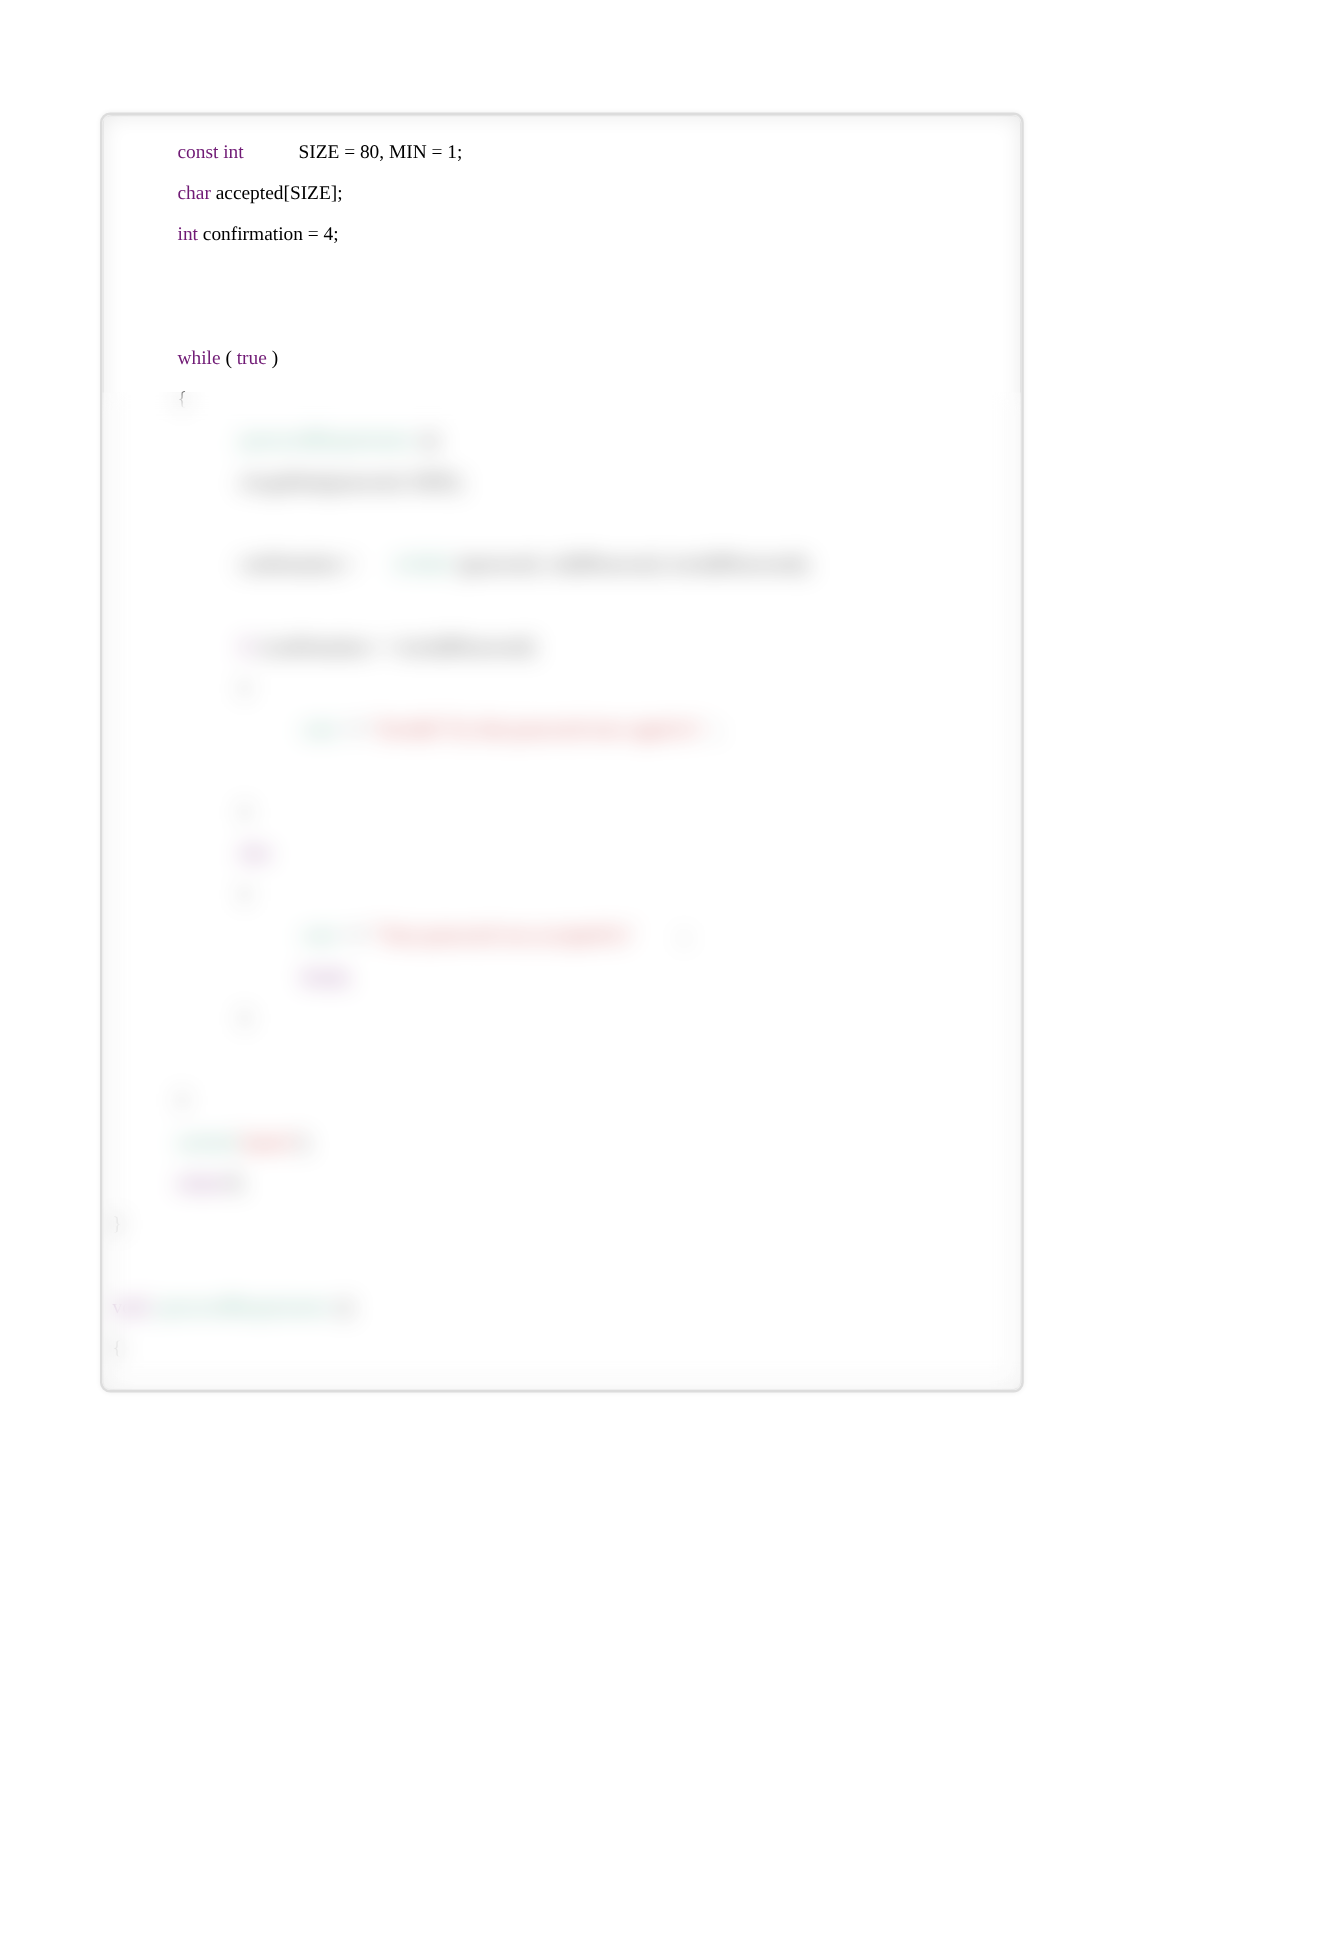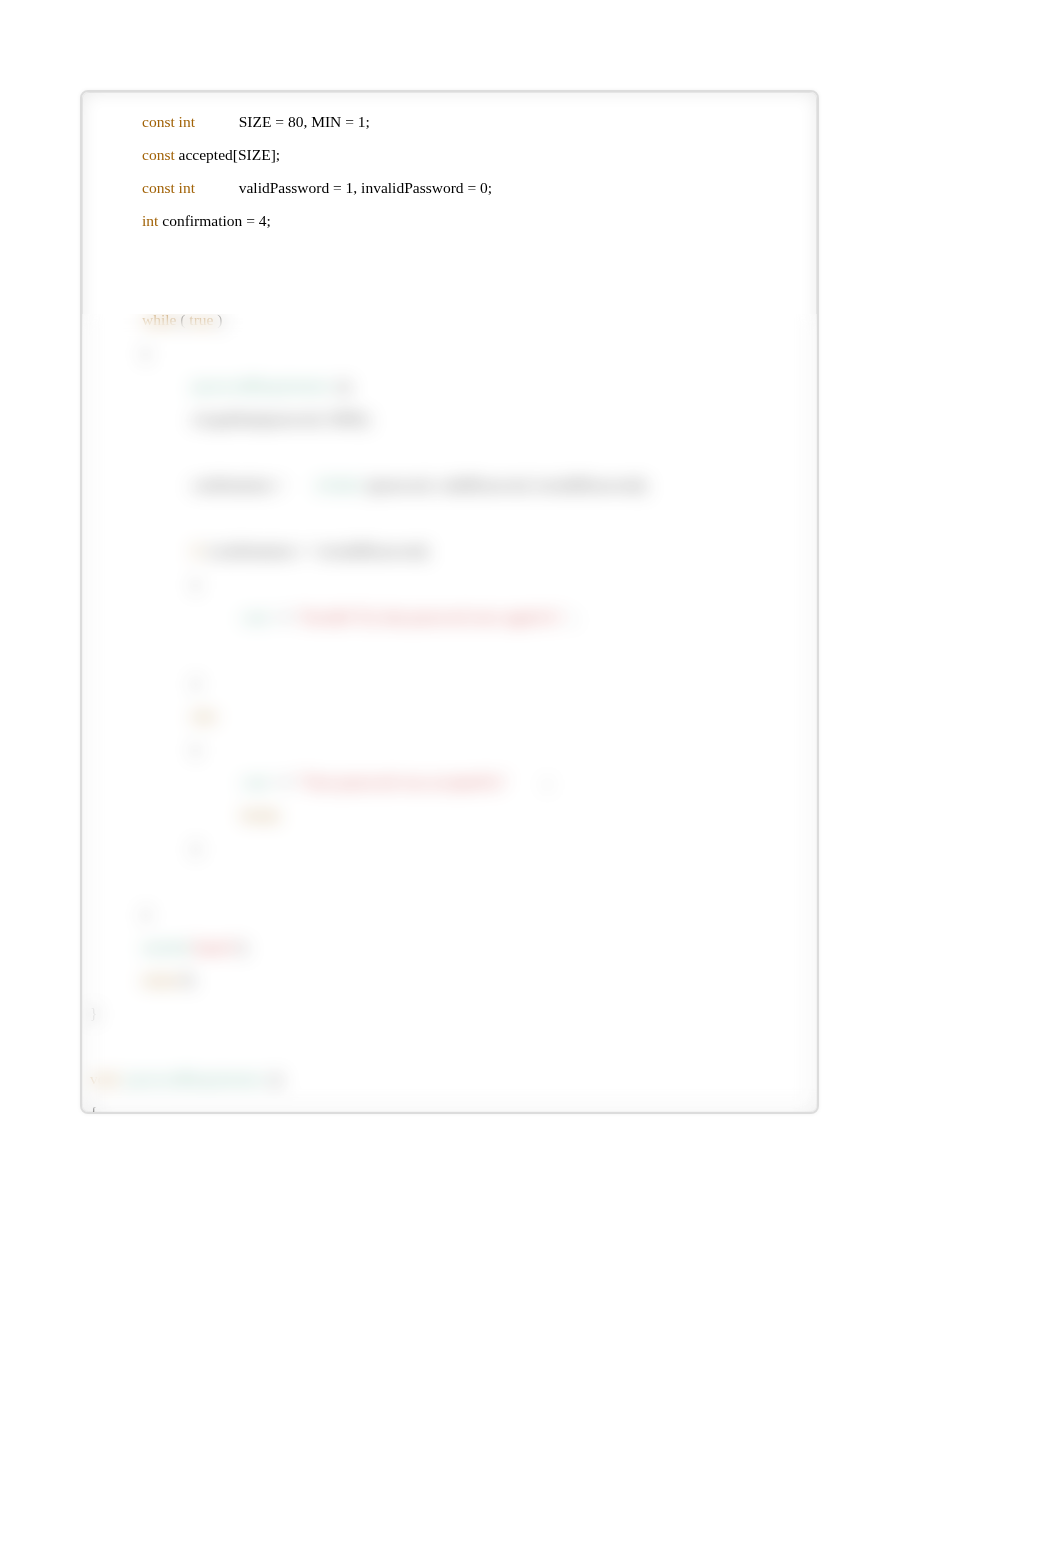--- a/index.html
+++ b/index.html
@@ -49,21 +49,21 @@
     .ln { display: block; height: 16.5px; }
 
     
     .i0 { padding-left: 8px; }   
     .i1 { padding-left: 60px; }  
     .i2 { padding-left: 110px; } 
     .i3 { padding-left: 160px; } 
 
     .ind-a { display: inline-block; }
 
-    .kw  { color: #a16207; }
+    .kw  { color: #701a75; }
     .fn  { color: #4aa082; }
     .str { color: #c01a1a; }
 
     
     .blur {
       position: absolute;
       left: 0;
       right: 0;
       bottom: 0;
       top: 222px;
@@ -75,22 +75,21 @@
       border-bottom-left-radius: 8px;
       border-bottom-right-radius: 8px;
     }
   </style>
 </head>
 <body>
 
 <div class="page-wrap">
 
   <pre class="code"><span class="ln i1"><span class="kw">const int</span><span class="ind-a" style="width:36px"></span><span>  SIZE = 80, MIN = 1;</span></span>
-<span class="ln i1"><span class="kw">const</span><span> accepted[SIZE];</span></span>
-<span class="ln i1"><span class="kw">const int</span><span class="ind-a" style="width:36px"></span><span>  validPassword = 1, invalidPassword = 0;</span></span>
+<span class="ln i1"><span class="kw">char</span><span> accepted[SIZE];</span></span>
 <span class="ln i1"><span class="kw">int</span><span> confirmation = 4;</span></span>
 <span class="ln"></span>
 <span class="ln"></span>
 <span class="ln i1"><span class="kw">while</span><span> ( </span><span class="kw">true</span><span> )</span></span>
 <span class="ln i1"><span>{</span></span>
 <span class="ln i2"><span class="fn">passwordRequirments</span><span>  ();</span></span>
 <span class="ln i2"><span>cin.getline(password, SIZE);</span></span>
 <span class="ln"></span>
 <span class="ln i2"><span>confirmation =        </span><span class="fn">isValid</span><span>  (password, validPassword, invalidPassword);</span></span>
 <span class="ln"></span>

